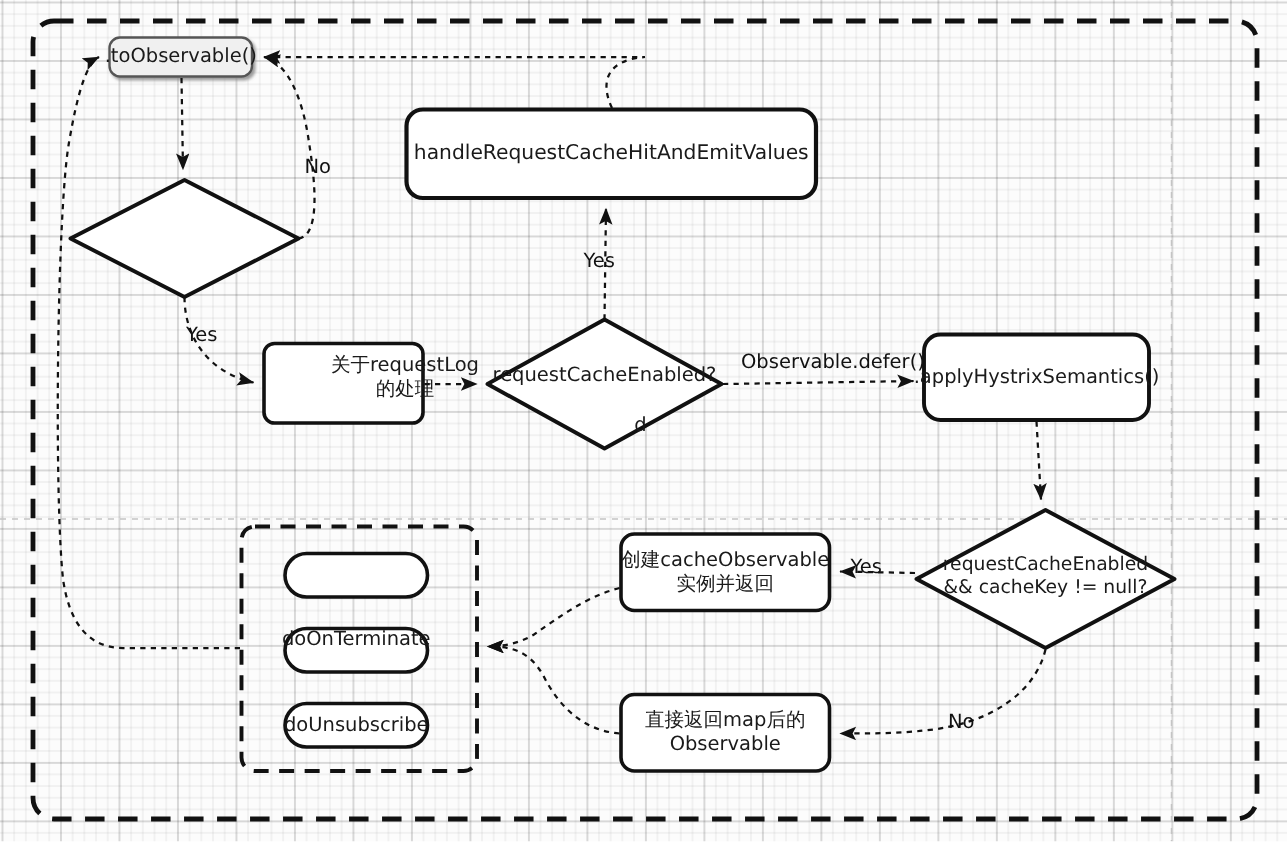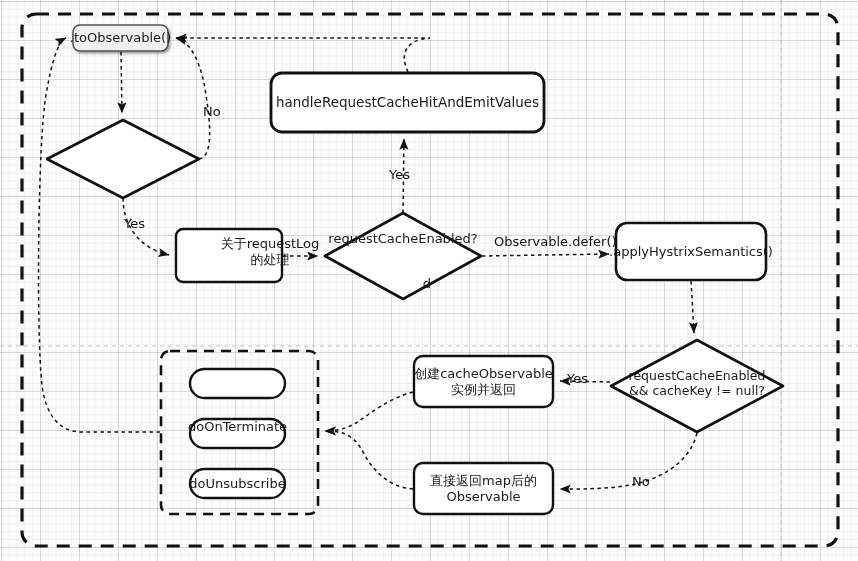--- a/index.html
+++ b/index.html
@@ -130,21 +130,21 @@
   </svg>
 
   <div class="node t-md" style="left:73px; top:25px; width:95px; height:26px;">.toObservable()</div>
 
 
   <div class="node t-lg" style="left:271px; top:73px; width:273px; height:59px;">handleRequestCacheHitAndEmitValues</div>
 
   <div class="node t-md" style="left:176px; top:229px; width:106px; height:45px;margin-left:41px;">关于requestLog
 的处理</div>
 
-  <div class="node t-md" style="left:325px; top:228px; width:156px; height:22px;">requestCacheEnabled?</div>
+  <div class="node t-md" style="left:325px; top:240px; width:156px; height:22px;">requestCacheEnabled?</div>
 
   <div class="node t-md" style="left:420px; top:276px; width:14px; height:16px;">d</div>
 
   <div class="node t-md" style="left:616px; top:223px; width:150px; height:57px;">.applyHystrixSemantics()</div>
 
   <div class="node t-sm" style="left:611px; top:363px; width:172px; height:40px;">requestCacheEnabled
 &amp;&amp; cacheKey != null?</div>
 
   <div class="node t-md" style="left:414px; top:356px; width:139px; height:51px;">创建cacheObservable
 实例并返回</div>

